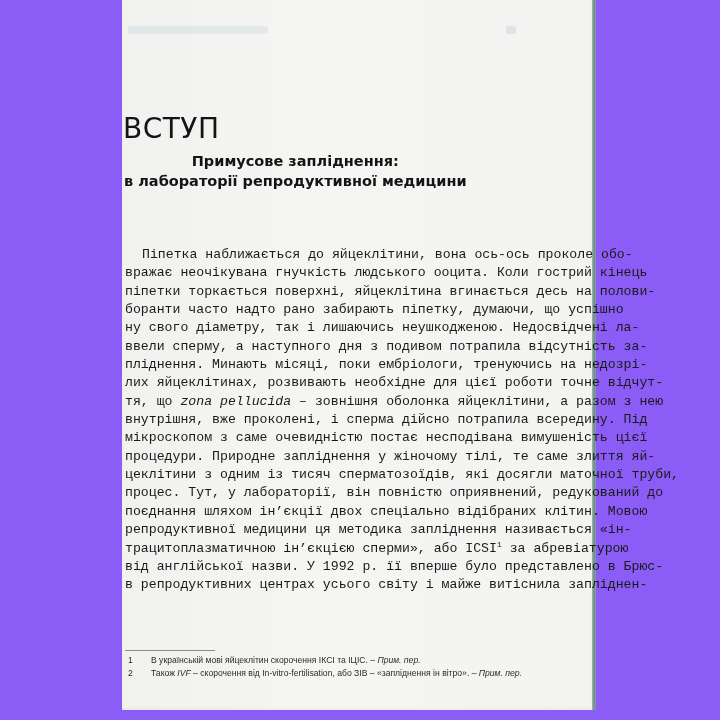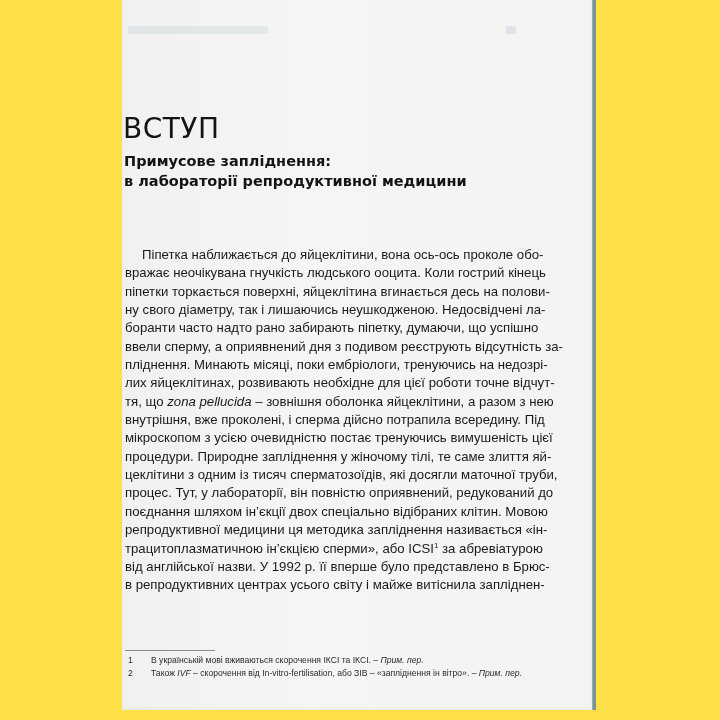--- a/index.html
+++ b/index.html
@@ -7,21 +7,21 @@
       padding: 0;
       width: 720px;
       height: 720px;
       background: #ffffff;
       overflow: hidden;
     }
     .scene {
       position: relative;
       width: 720px;
       height: 720px;
-      background: #fde047;
+      background: #8b5cf6;
     }
     .page {
       position: absolute;
       left: 122px;
       top: 0;
       width: 470px;
       height: 710px;
       background: linear-gradient(90deg, #f1f1ef 0%, #f5f5f3 40%, #f3f3f1 100%);
       box-shadow: inset 0 -2px 3px rgba(0,0,0,0.04);
     }
@@ -66,28 +66,29 @@
     .chapter-subtitle {
       position: absolute;
       left: 124px;
       top: 152px;
       margin: 0;
       font-family: "DejaVu Sans", sans-serif;
       font-weight: bold;
       font-size: 14.5px;
       line-height: 19.5px;
       color: #141414;
+      text-align: center;
     }
     .chapter-subtitle span { display: block; white-space: nowrap; }
     .body-text {
       position: absolute;
       left: 125px;
       top: 246px;
       width: 403px;
-      font-family: Liberation Sans, sans-serif;
+      font-family: Liberation Mono, monospace;
       font-size: 13.2px;
       line-height: 18.35px;
       color: #1a1a1a;
     }
     .body-text .line {
       display: block;
       white-space: nowrap;
       text-align: justify;
       text-align-last: justify;
       height: 18.35px;
@@ -138,43 +139,43 @@
 
   <h2 class="chapter-subtitle">
     <span>Примусове запліднення:</span>
     <span>в лабораторії репродуктивної медицини</span>
   </h2>
 
   <div class="body-text">
     <span class="line first">Піпетка наближається до яйцеклітини, вона ось-ось проколе обо-</span>
     <span class="line">вражає неочікувана гнучкість людського ооцита. Коли гострий кінець</span>
     <span class="line">піпетки торкається поверхні, яйцеклітина вгинається десь на полови-</span>
+    <span class="line">боранти часто надто рано забирають піпетку, думаючи, що успішно</span>
     <span class="line">ну свого діаметру, так і лишаючись неушкодженою. Недосвідчені ла-</span>
-    <span class="line">боранти часто надто рано забирають піпетку, думаючи, що успішно</span>
-    <span class="line">ввели сперму, а оприявнений дня з подивом реєструють відсутність за-</span>
+    <span class="line">ввели сперму, а наступного дня з подивом потрапила відсутність за-</span>
     <span class="line">пліднення. Минають місяці, поки ембріологи, тренуючись на недозрі-</span>
     <span class="line">лих яйцеклітинах, розвивають необхідне для цієї роботи точне відчут-</span>
     <span class="line"><span>тя, що </span><i>zona pellucida</i><span> – зовнішня оболонка яйцеклітини, а разом з нею</span></span>
     <span class="line">внутрішня, вже проколені, і сперма дійсно потрапила всередину. Під</span>
-    <span class="line">мікроскопом з усією очевидністю постає тренуючись вимушеність цієї</span>
+    <span class="line">мікроскопом з саме очевидністю постає несподівана вимушеність цієї</span>
     <span class="line">процедури. Природне запліднення у жіночому тілі, те саме злиття яй-</span>
     <span class="line">цеклітини з одним із тисяч сперматозоїдів, які досягли маточної труби,</span>
     <span class="line">процес. Тут, у лабораторії, він повністю оприявнений, редукований до</span>
     <span class="line">поєднання шляхом ін’єкції двох спеціально відібраних клітин. Мовою</span>
     <span class="line">репродуктивної медицини ця методика запліднення називається «ін-</span>
     <span class="line"><span>трацитоплазматичною ін’єкцією сперми», або ICSI</span><sup>1</sup><span> за абревіатурою</span></span>
     <span class="line">від англійської назви. У 1992 р. її вперше було представлено в Брюс-</span>
     <span class="line">в репродуктивних центрах усього світу і майже витіснила запліднен-</span>
   </div>
 
   <div class="footnote-rule"></div>
 
   <div class="footnotes">
     <div class="footnote">
       <span class="num">1</span>
-      <span><span>В українській мові вживаються скорочення ІКСІ та ІКСІ. – </span><i>Прим. пер.</i></span>
+      <span><span>В українській мові яйцеклітин скорочення ІКСІ та ІЦІС. – </span><i>Прим. пер.</i></span>
     </div>
     <div class="footnote">
       <span class="num">2</span>
       <span><span>Також </span><i>IVF</i><span> – скорочення від In-vitro-fertilisation, або ЗІВ – «запліднення ін вітро». – </span><i>Прим. пер.</i></span>
     </div>
   </div>
 </div>
 
 </body></html>

